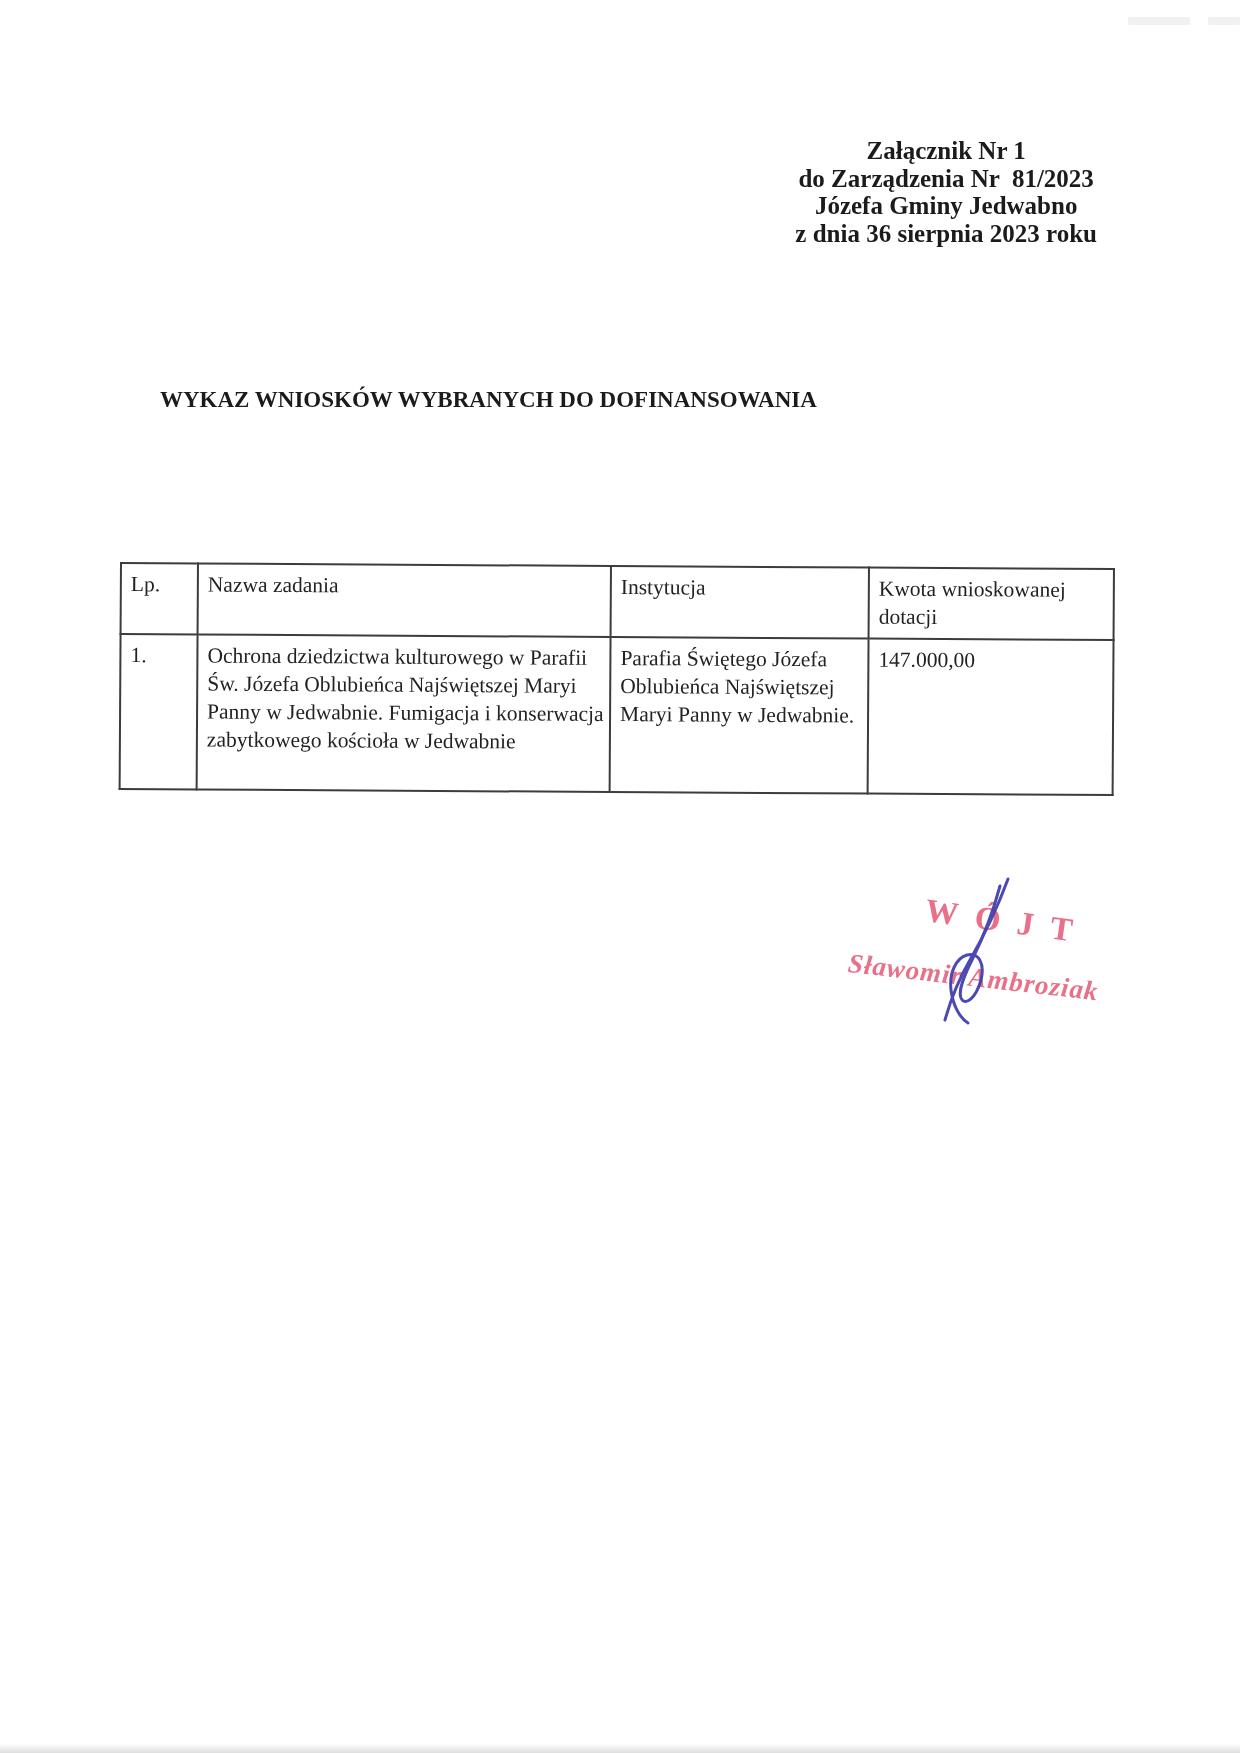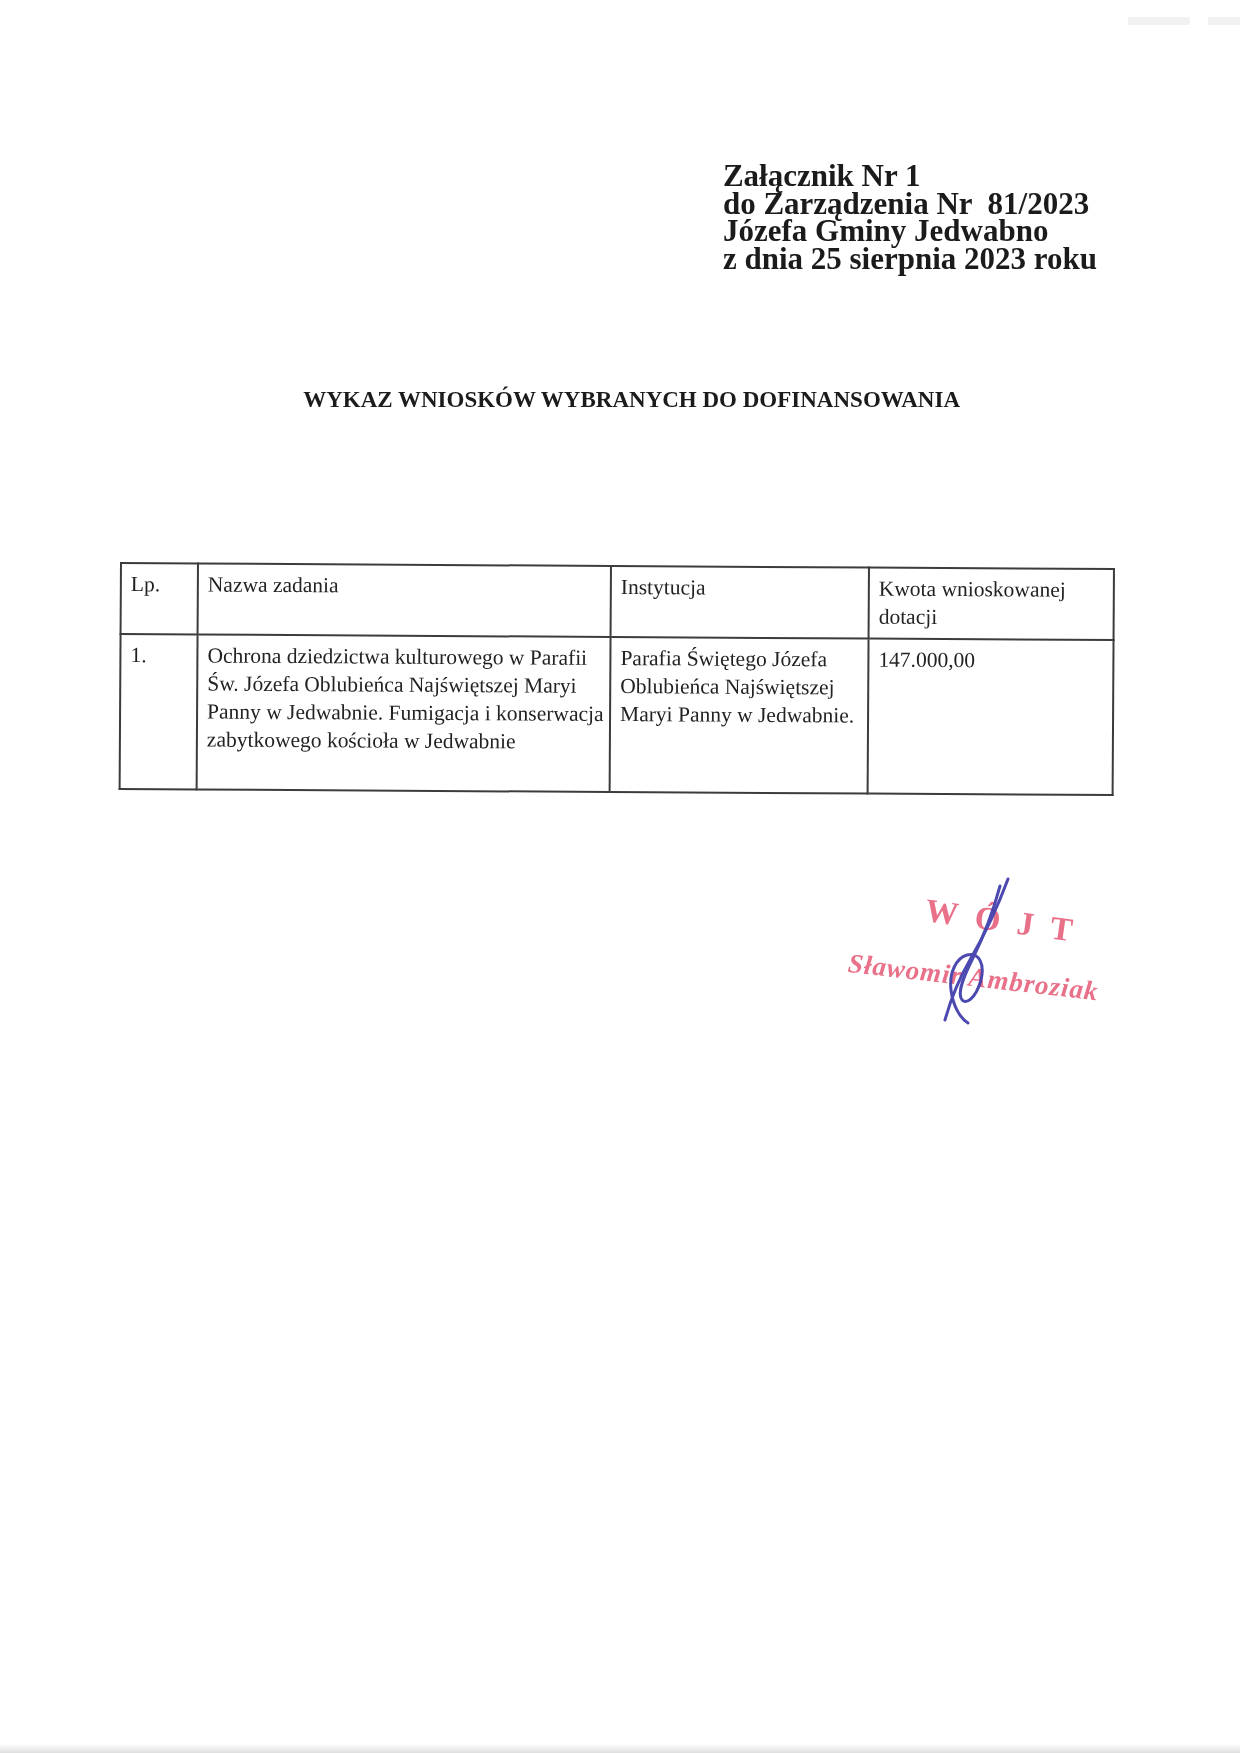--- a/index.html
+++ b/index.html
@@ -17,31 +17,31 @@
   .smudge { position: absolute; background: #f1f1f1; border-radius: 2px; }
   .smudge.s1 { left: 1128px; top: 17px; width: 62px; height: 8px; }
   .smudge.s2 { left: 1208px; top: 17px; width: 32px; height: 8px; }
   .bottom-edge {
     position: absolute; left: 0; bottom: 0; width: 100%; height: 9px;
     background: linear-gradient(#ffffff, #dedede);
   }
 
   
   .corner-block {
-    position: absolute; top: 162px; right: 143px;
-    text-align: left;
-    font-weight: bold; font-size: 31px; line-height: 27.5px;
+    position: absolute; top: 137px; right: 143px;
+    text-align: center;
+    font-weight: bold; font-size: 25px; line-height: 27.5px;
     color: #1b1b1b;
   }
   .corner-line { display: block; white-space: pre; }
 
   
   .title-block {
     position: absolute; top: 386px; left: 160px; width: 800px;
-    text-align: right;
+    text-align: left;
     font-weight: bold; font-size: 23px; line-height: 28px;
     color: #1b1b1b;
   }
   .title-line { display: block; white-space: pre; }
 
   
   .doc-table {
     position: absolute; left: 120px; top: 562px; width: 993px;
     border-collapse: collapse;
     transform: rotate(0.35deg); transform-origin: top left;
@@ -80,21 +80,21 @@
 
 <div class="page">
 
   <div class="smudge s1"></div>
   <div class="smudge s2"></div>
 
   <div class="corner-block">
     <span class="corner-line">Załącznik Nr 1</span>
     <span class="corner-line">do Zarządzenia Nr  81/2023</span>
     <span class="corner-line">Józefa Gminy Jedwabno</span>
-    <span class="corner-line">z dnia 25 sierpnia 2023 roku</span>
+    <span class="corner-line">z dnia 36 sierpnia 2023 roku</span>
   </div>
 
   <div class="title-block">
     <span class="title-line">WYKAZ WNIOSKÓW WYBRANYCH DO DOFINANSOWANIA</span>
   </div>
 
   <table class="doc-table">
     <colgroup>
       <col style="width:77px">
       <col style="width:413px">

